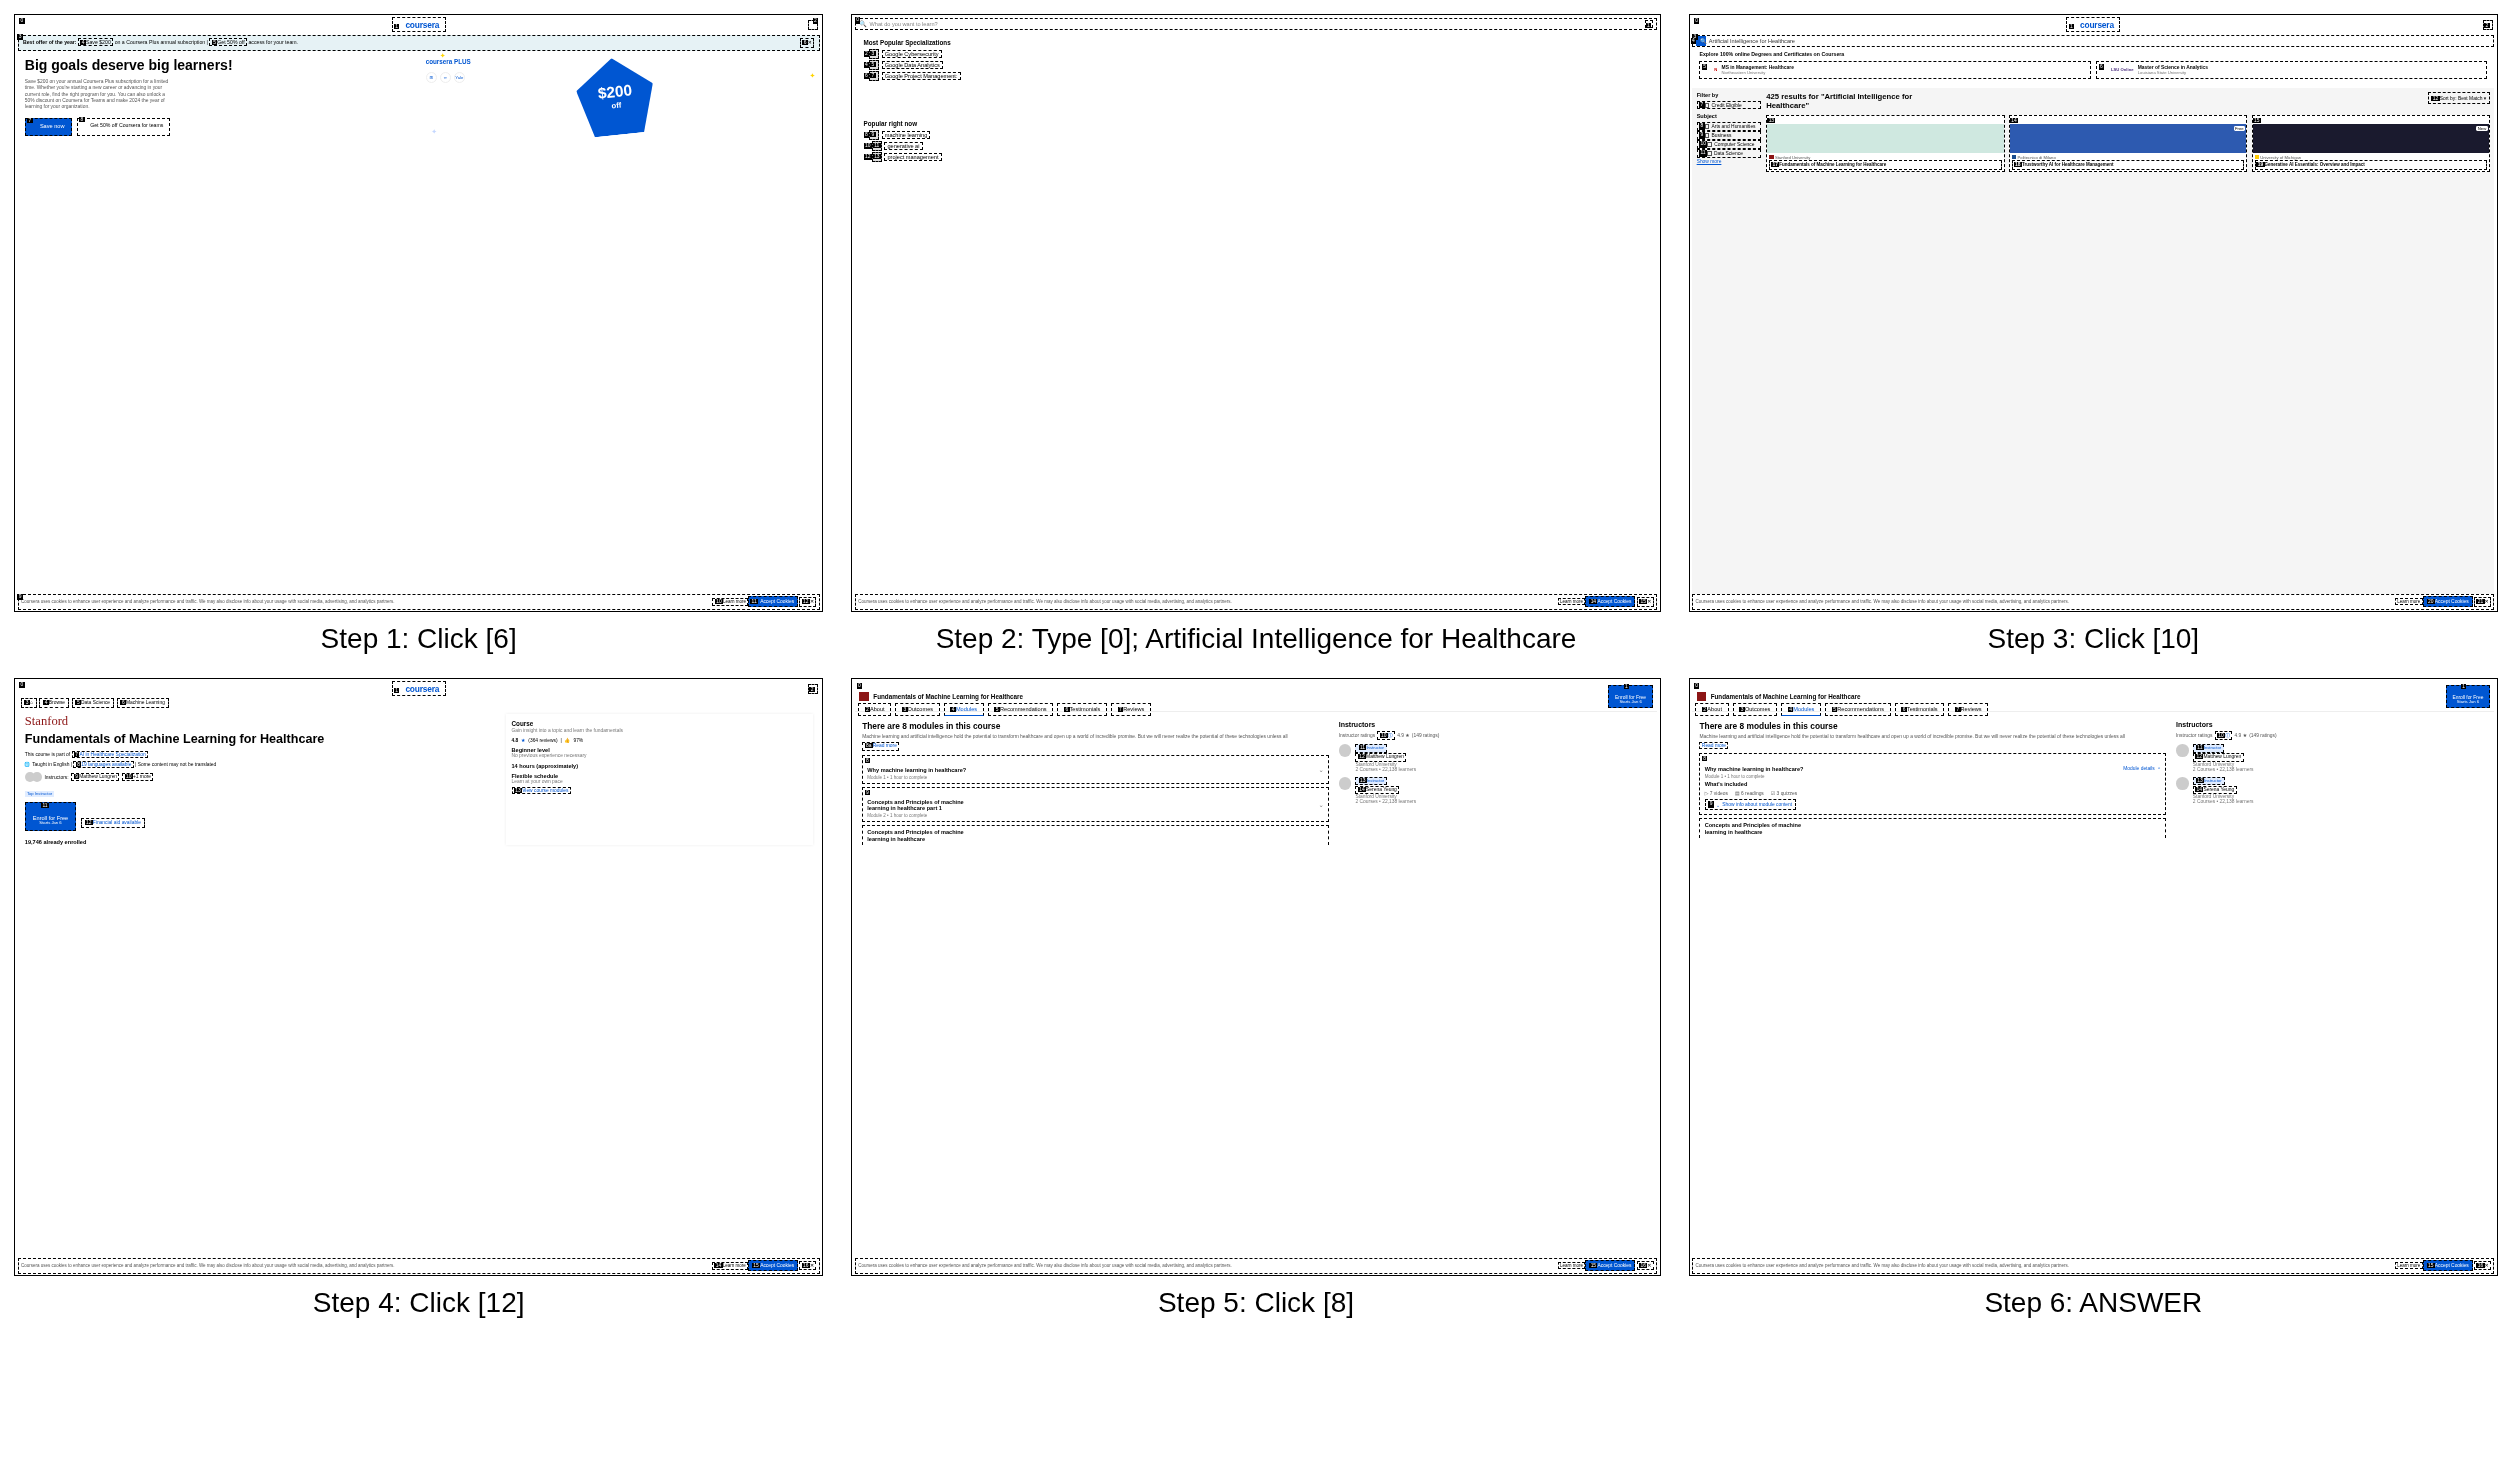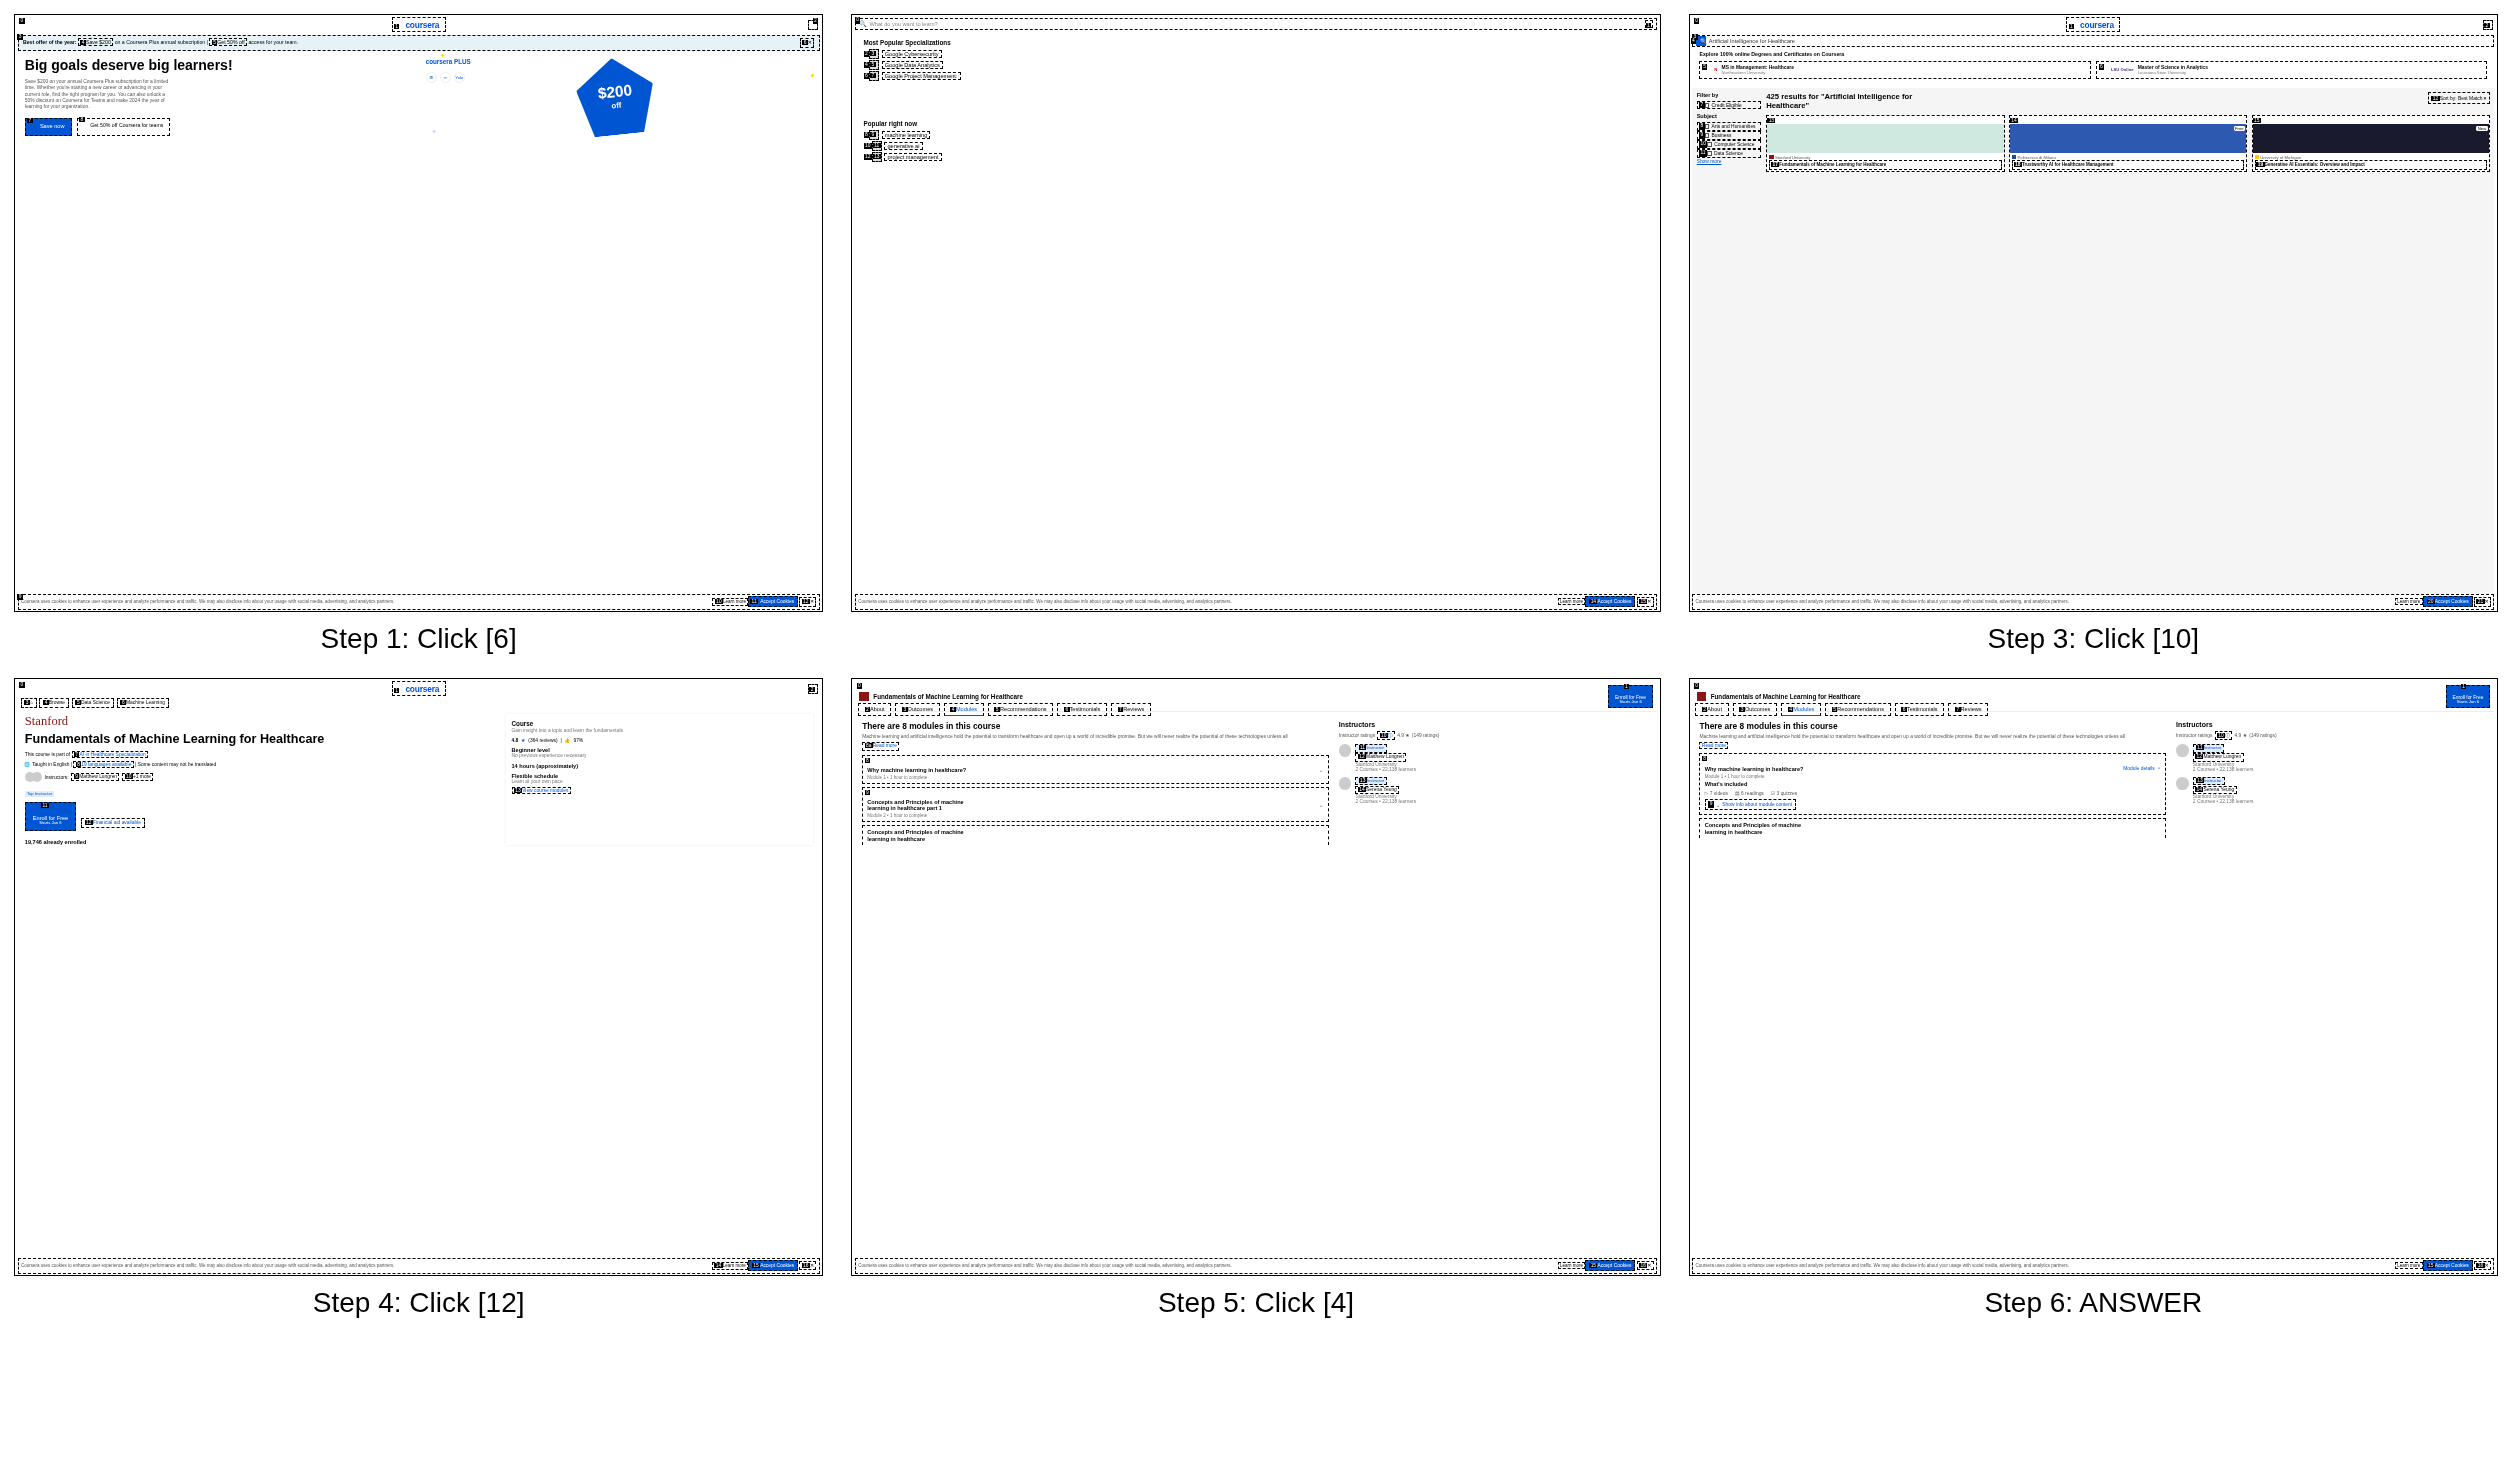--- a/index.html
+++ b/index.html
@@ -712,20 +712,21 @@
           </div>
         </div>
       </div>
       <div class="cookie-bar">
         <span class="cookie-text">Coursera uses cookies to enhance user experience and analyze performance and traffic. We may also disclose info about your usage with social media, advertising, and analytics partners.</span>
         <span class="cookie-link dashed"><span>Learn more</span></span>
         <span class="cookie-accept"><span class="tag" style="position:relative;">14</span><span>Accept Cookies</span></span>
         <span class="cookie-close"><span class="tag" style="position:relative;">15</span><span>✕</span></span>
       </div>
     </div>
+    <div class="caption">Step 2: Type [0]; Artificial Intelligence for Healthcare</div>
   </div>
 
   <div class="cell">
     <div class="panel">
       <div class="p1-top">
         <span class="tag" style="left:1.4px;top:0;">0</span>
         <span class="p1-logo-box">
           <span class="tag" style="position:relative;left:-4.2px;">1</span>
           <span class="coursera-logo">coursera</span>
         </span>
@@ -988,21 +989,21 @@
           </div>
         </div>
       </div>
       <div class="cookie-bar">
         <span class="cookie-text">Coursera uses cookies to enhance user experience and analyze performance and traffic. We may also disclose info about your usage with social media, advertising, and analytics partners.</span>
         <span class="cookie-link dashed"><span>Learn more</span></span>
         <span class="cookie-accept"><span class="tag" style="position:relative;">15</span><span>Accept Cookies</span></span>
         <span class="cookie-close"><span class="tag" style="position:relative;">16</span><span>✕</span></span>
       </div>
     </div>
-    <div class="caption">Step 5: Click [4]</div>
+    <div class="caption">Step 5: Click [8]</div>
   </div>
 
   <div class="cell">
     <div class="panel">
       <div class="p56-header">
         <span class="tag" style="left:1.4px;top:1.4px;">0</span>
         <div class="p56-sq"></div>
         <div class="p56-ht">Fundamentals of Machine Learning for Healthcare</div>
         <div class="p56-enroll">
           <span class="tag" style="position:relative;left:-4.2px;top:-4.2px;">1</span>

